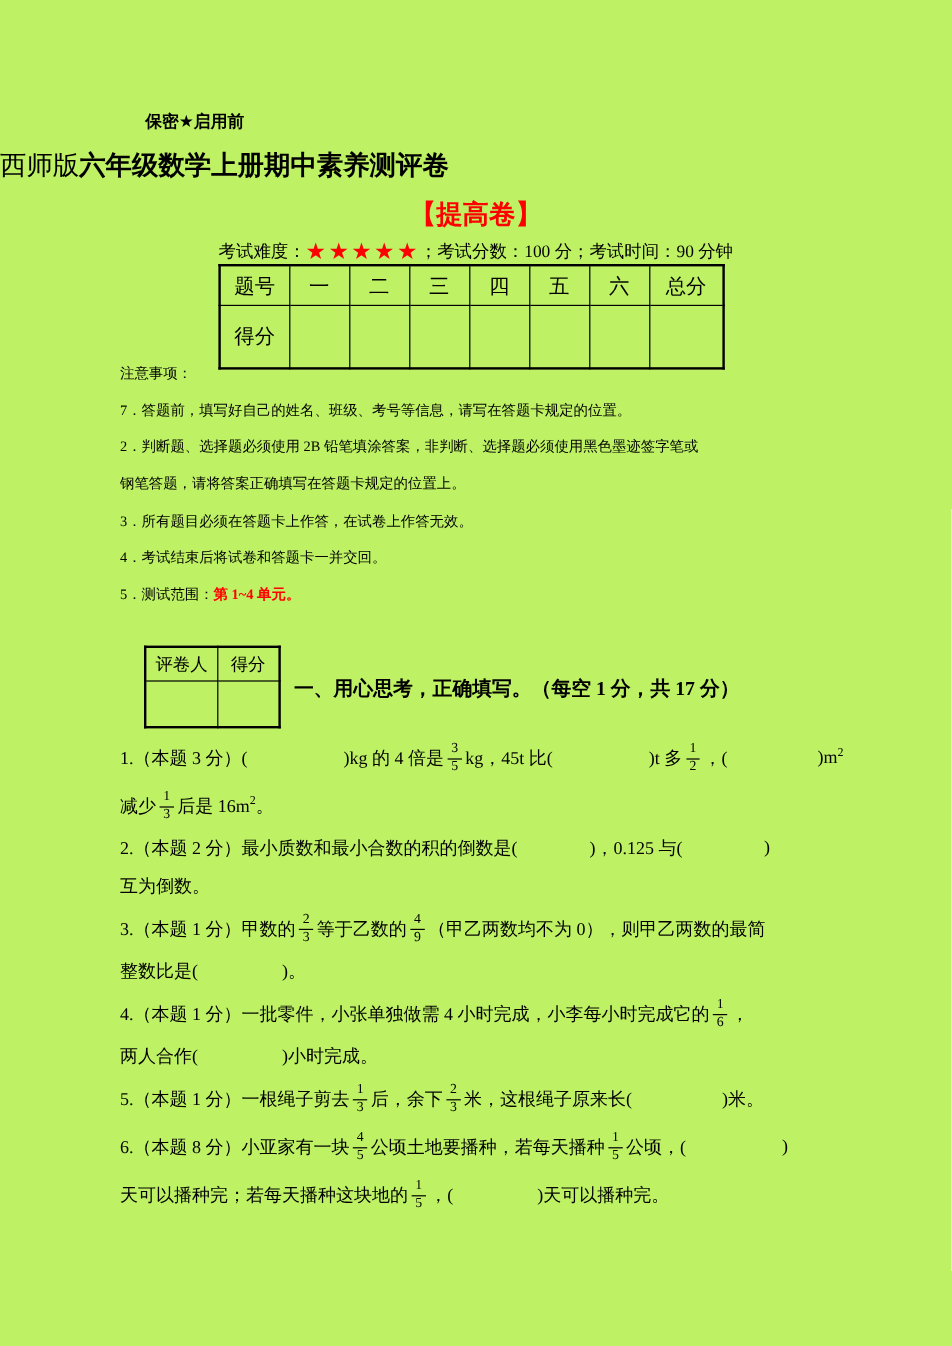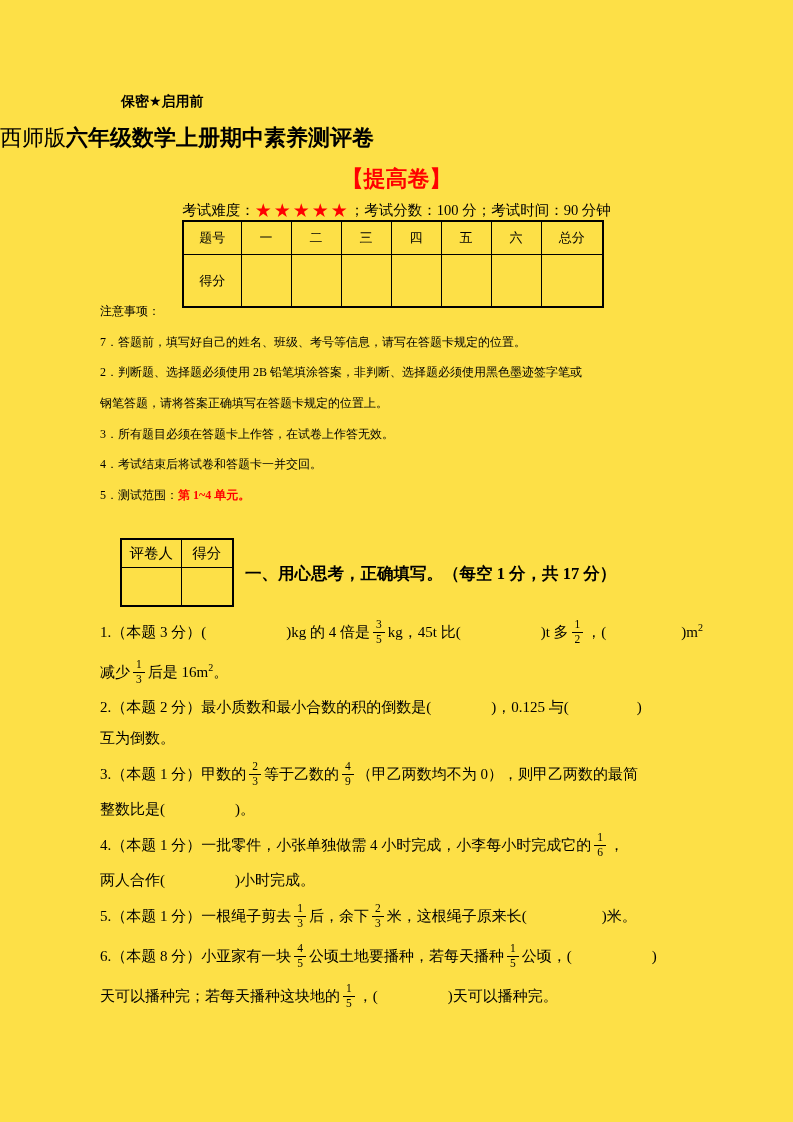--- a/index.html
+++ b/index.html
@@ -1,17 +1,17 @@
 <!DOCTYPE html>
 <html><head>
 <meta charset="utf-8">
 <style>
   html,body { margin:0; padding:0; background:#ffffff; }
   .page {
-    position:relative; width:793px; height:1122px; background:#fde047;
+    position:relative; width:793px; height:1122px; background:#bef264;
     font-family:"Liberation Serif","DejaVu Serif",serif; color:#000;
     overflow:hidden;
   }
   .red  { color:#ff0000; }
   .bold { font-weight:bold; }
 
   .confidential {
     position:absolute; top:93px; left:121px;
     font-family:"Liberation Sans","DejaVu Sans",sans-serif;
     font-weight:bold; font-size:14px; white-space:pre;
@@ -36,21 +36,21 @@
     color:#ff0000; font-family:"DejaVu Sans",sans-serif;
     font-size:19px; letter-spacing:2px; vertical-align:-2px;
   }
 
   table { border-collapse:collapse; }
   .score-table {
     position:absolute; top:220px; left:182px;
     border:2px solid #000; table-layout:fixed;
   }
   .score-table td {
-    border:1px solid #000; text-align:center; font-size:13px; padding:3px;
+    border:1px solid #000; text-align:center; font-size:17px; padding:3px;
   }
   .score-table .hdr-row td { height:26px; }
   .score-table .val-row td { height:45px; }
 
   .notes {
     position:absolute; top:296px; left:100px; width:615px; font-size:12px;
   }
   .note-line { height:30.7px; display:flex; align-items:center; }
   .note-line span { white-space:pre; }
 

